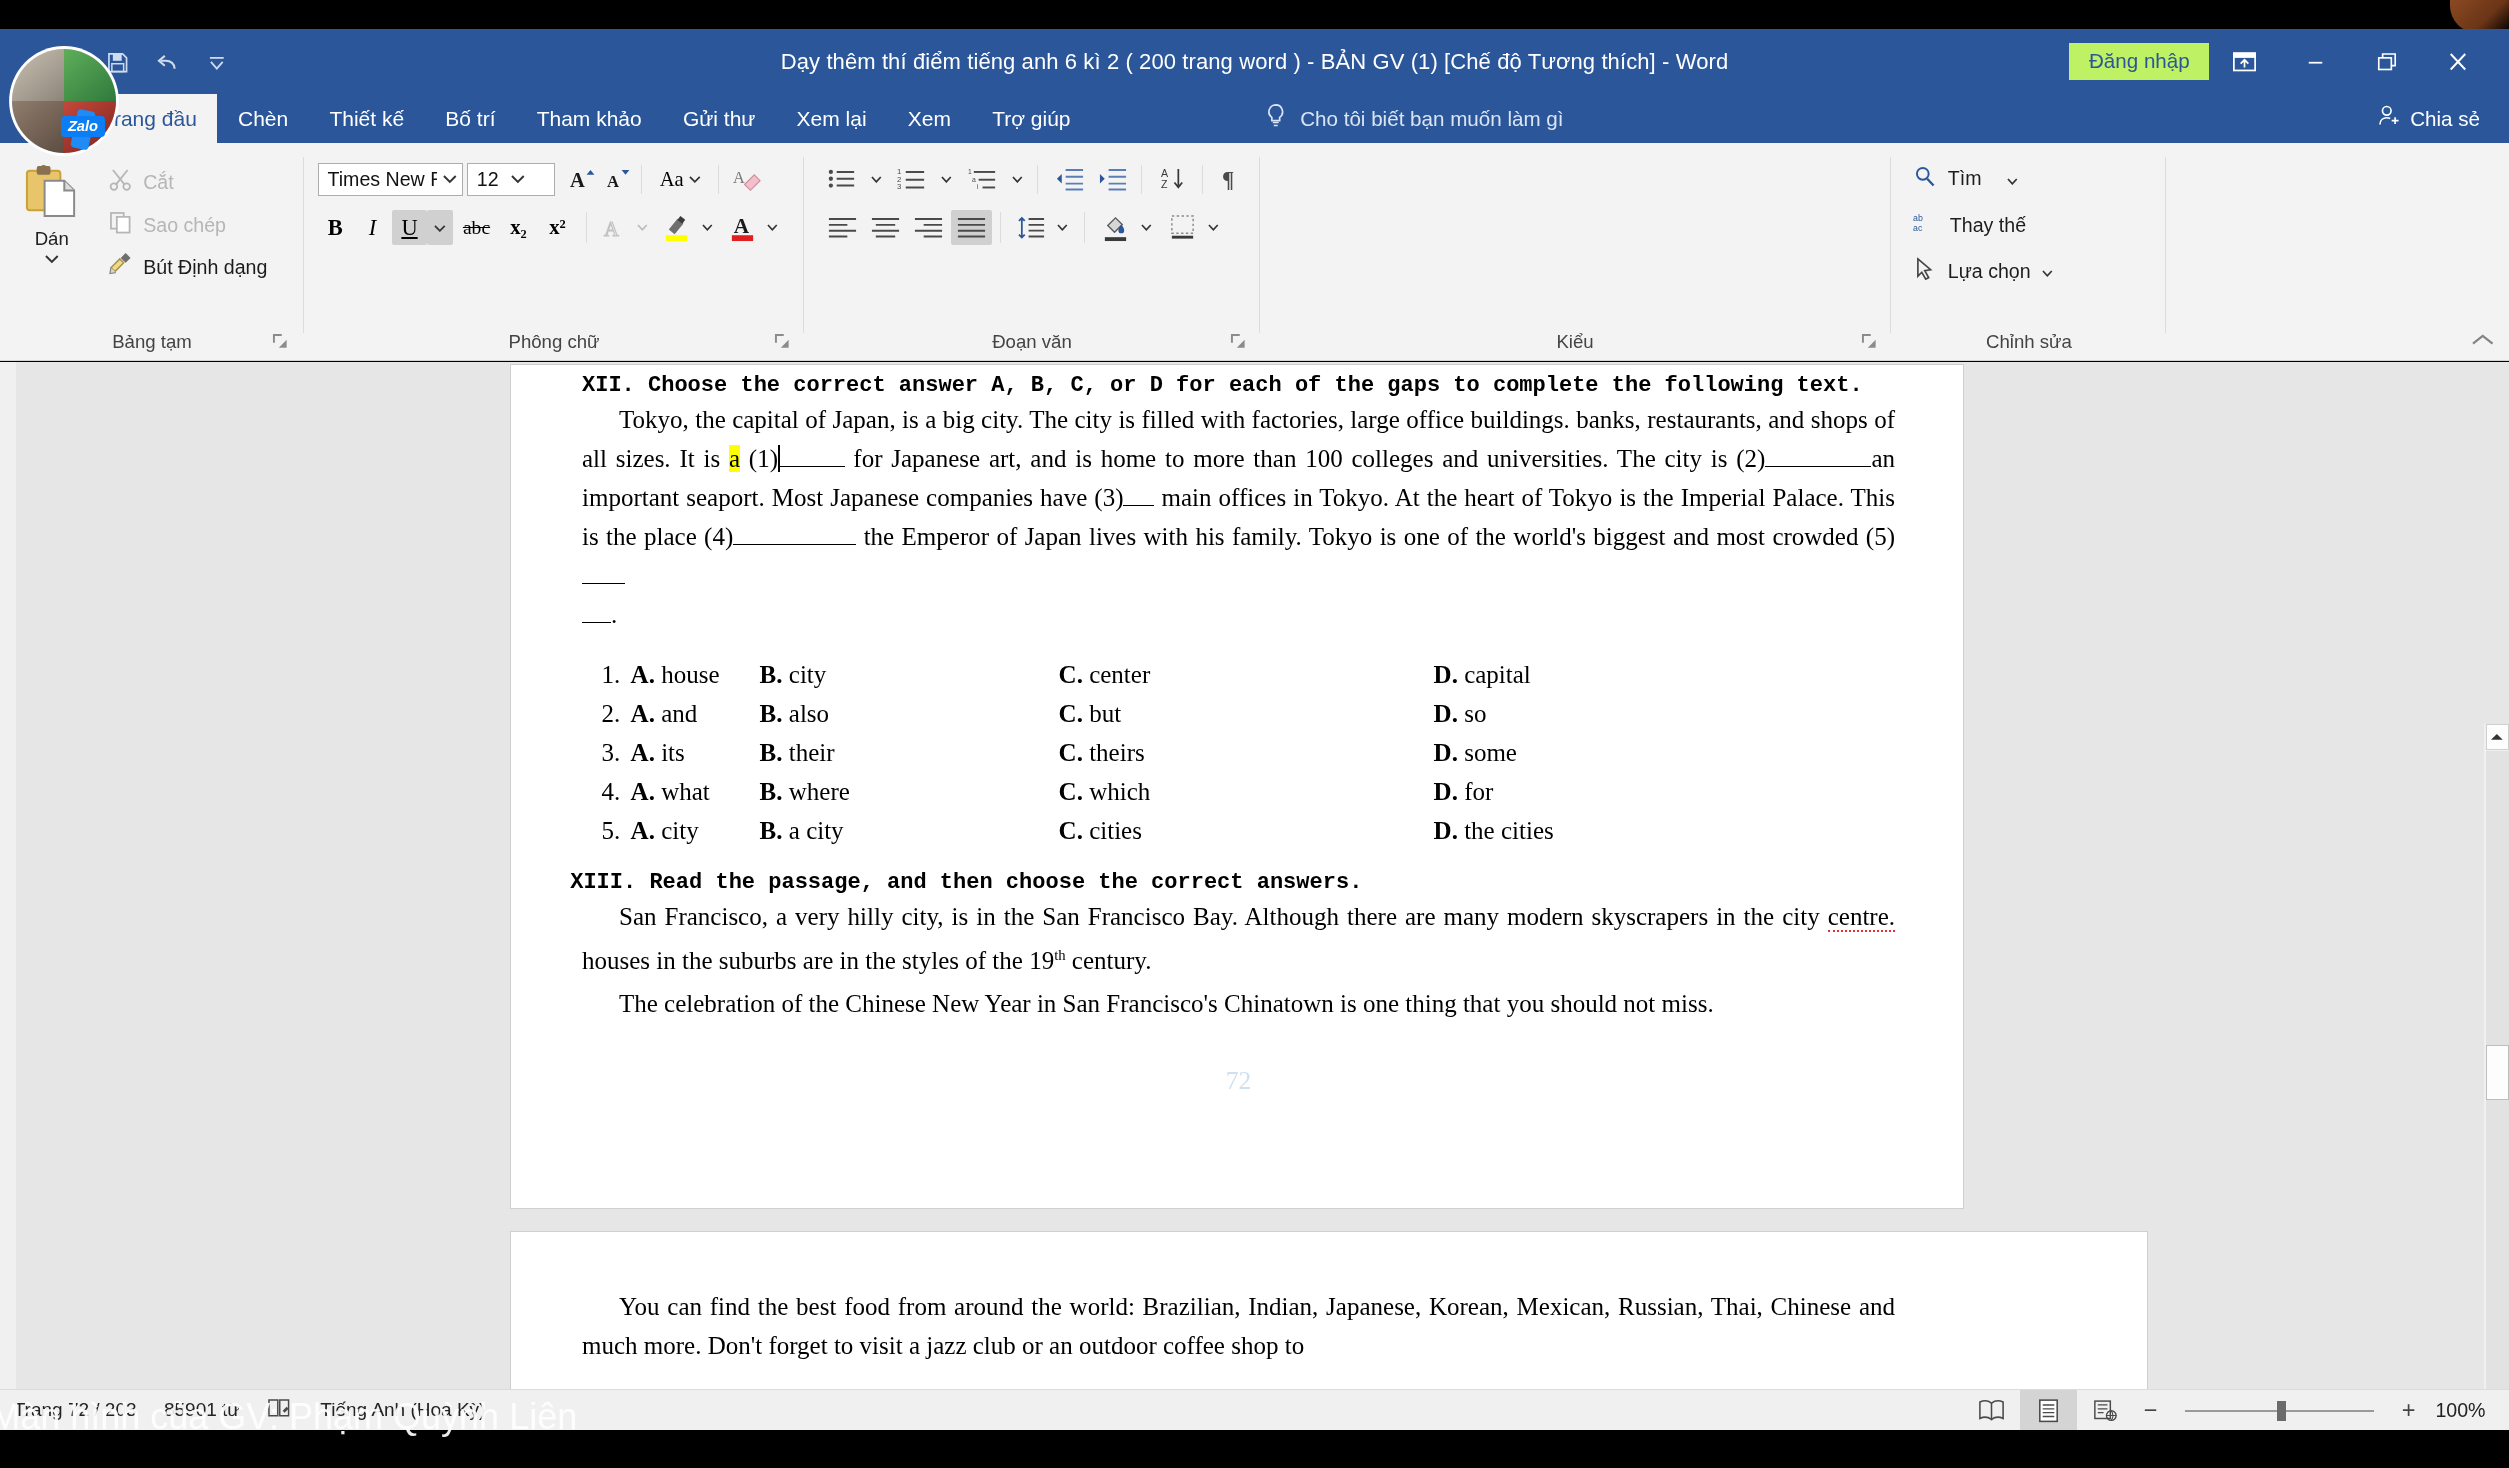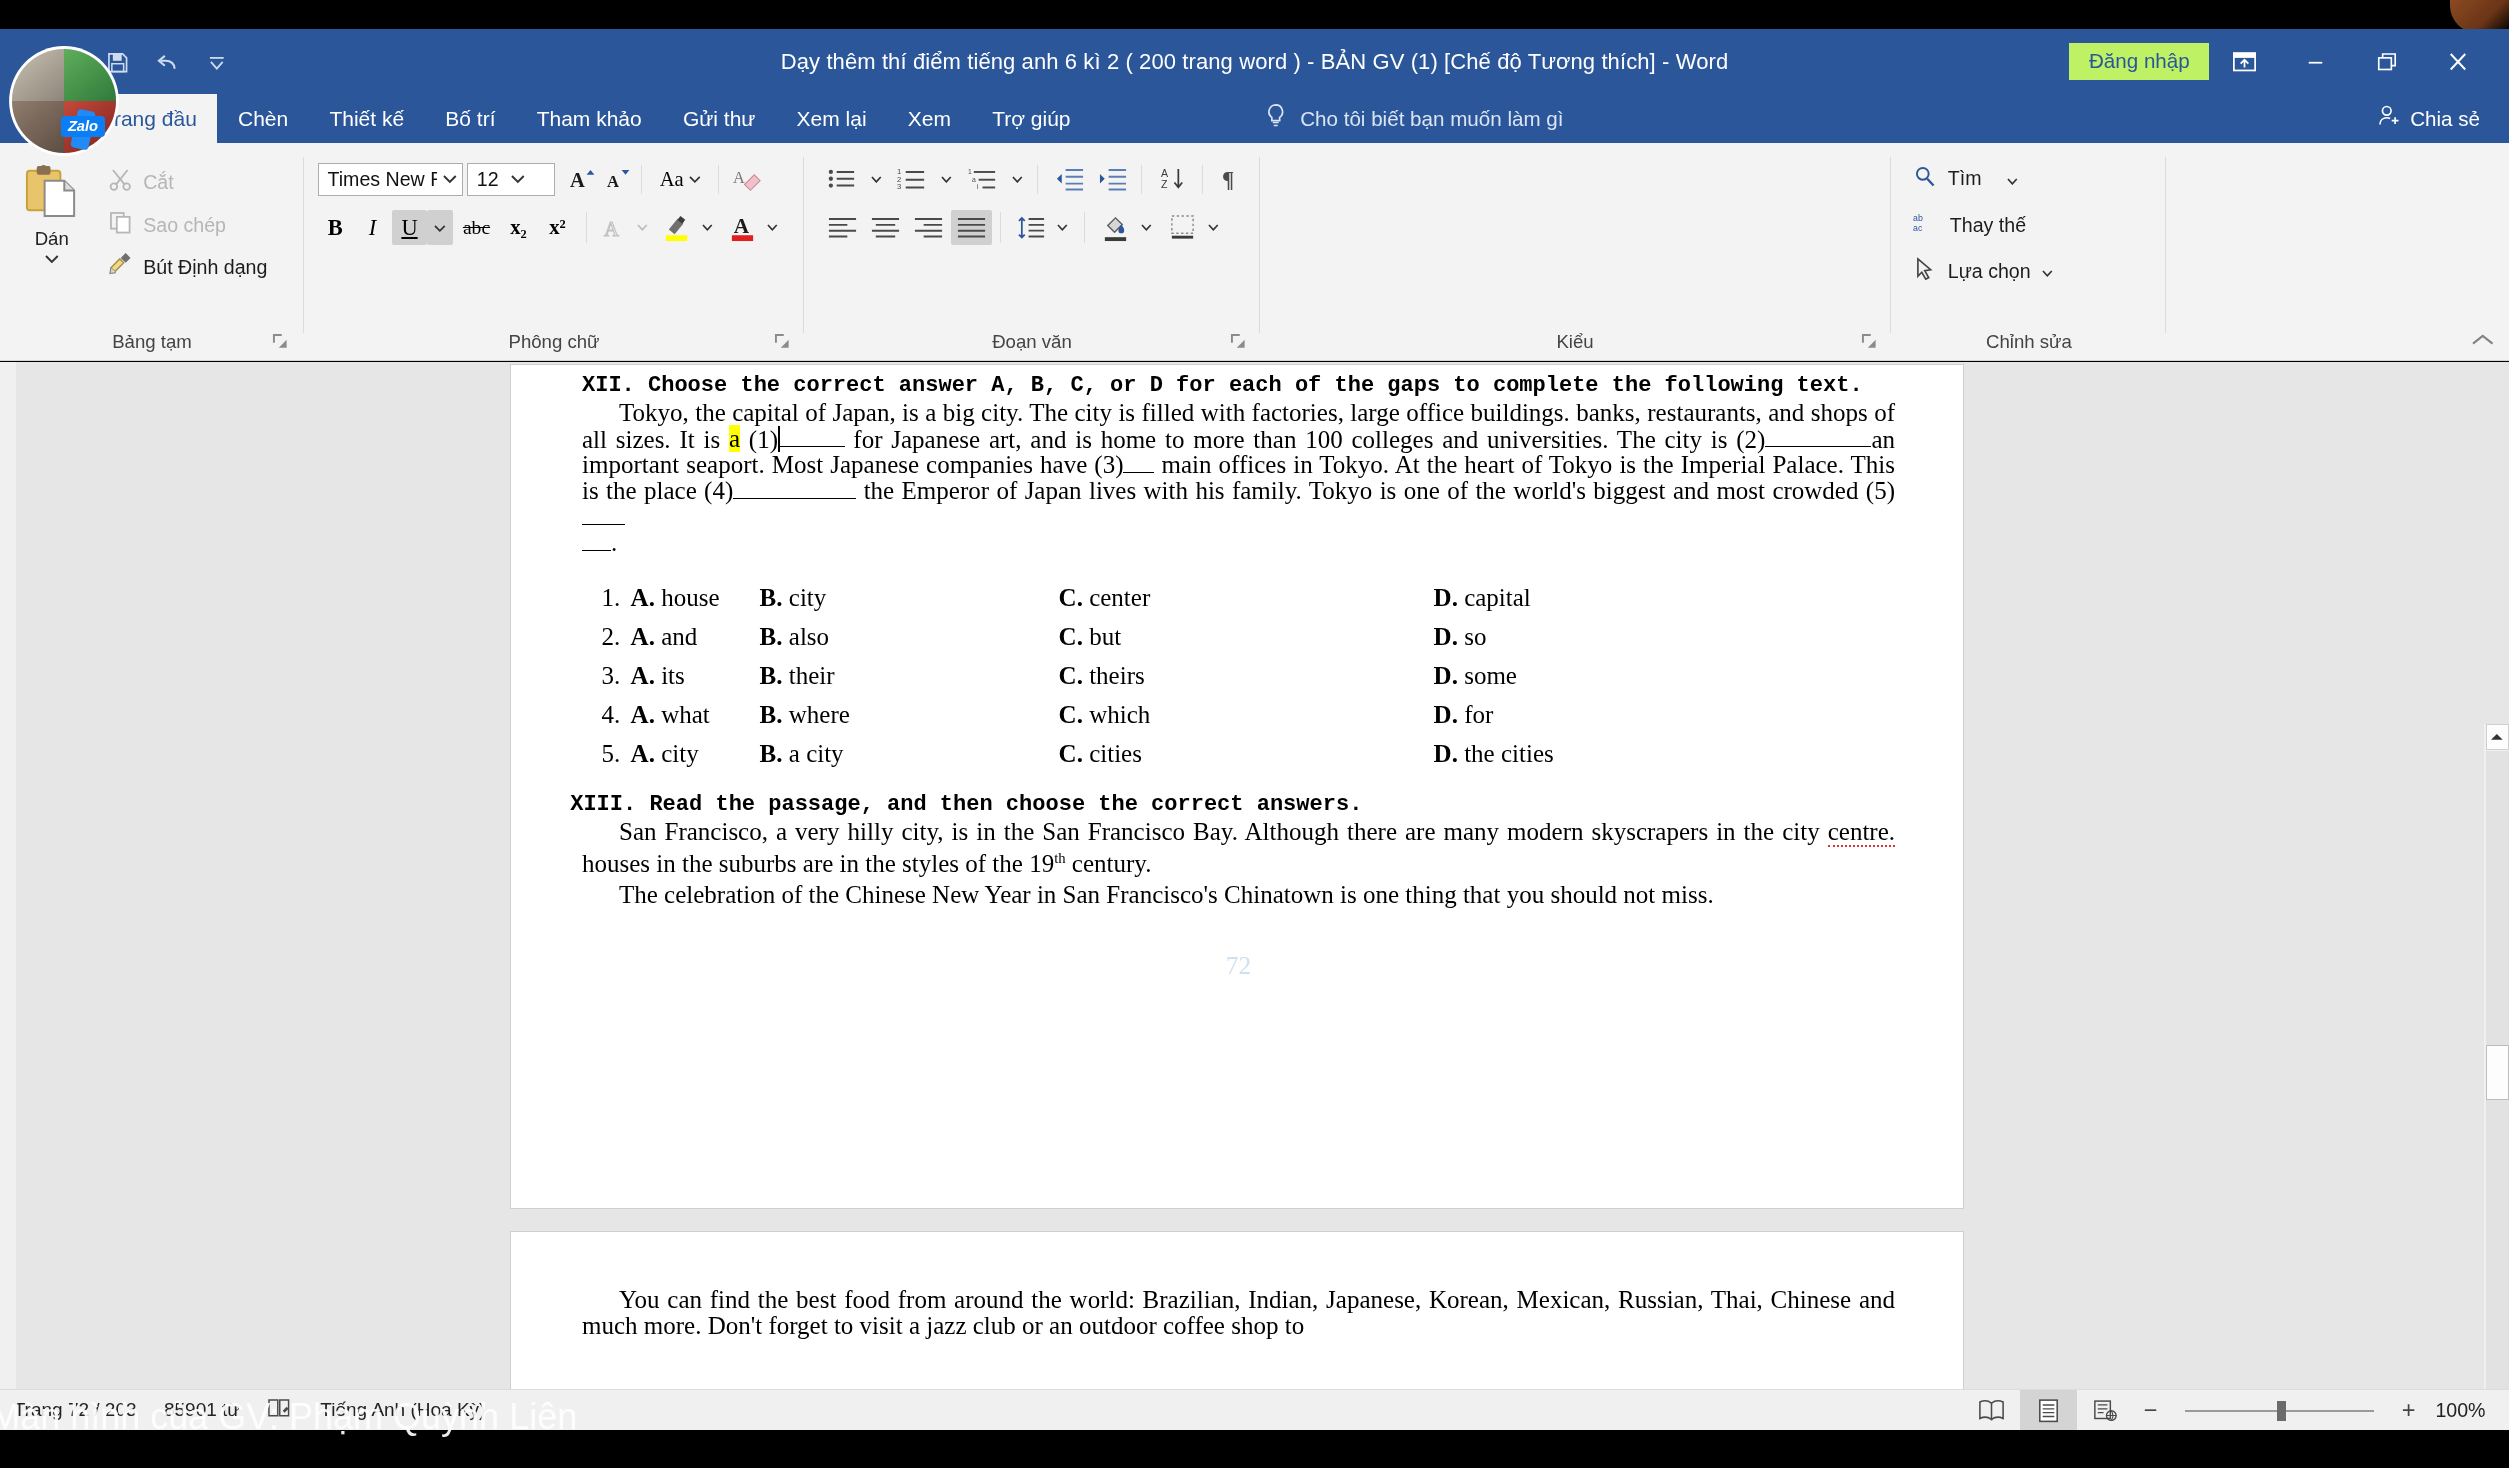--- a/index.html
+++ b/index.html
@@ -60,25 +60,25 @@
   
   .ebtn { display:flex; align-items:center; gap:10.8px; font-size:19.6px; color:#1c1c1c; padding:2px 3.9px; cursor:pointer; }
 
   .collapse-ribbon { position:absolute; right:13.7px; bottom:7.8px; cursor:pointer; opacity:.7; }
 
   
   .docarea { position:absolute; left:0; top:362px; width:2509px; height:1027px; background:#e6e6e6; overflow:hidden; }
   .lmargin-strip { position:absolute; left:0; top:0; width:15.7px; height:100%; background:#f0f0f0; }
   .page { position:absolute; background:#fff; box-shadow:0 0 0 1px #cfcfcf; }
   .page1 { left:511px; top:2.9px; width:1452px; height:843px; }
-  .page2 { left:511px; top:870px; width:1452px; height:172px;text-decoration:underline; }
+  .page2 { left:511px; top:870px; width:1636px; height:172px;text-decoration:underline; }
 
   .doc { font-family:"Liberation Serif", serif; color:#000; }
   .hd { font-weight:bold; font-size:22px;font-family:Liberation Mono, monospace; }
-  .para { font-size:25px; line-height:26px; text-align:justify; }
+  .para { font-size:25px; line-height:39px; text-align:justify; }
   .indent { text-indent:37px; }
   .hl { background:#ffff00; }
   .blank { border-bottom:1.6px solid #000; display:inline-block; }
   .caret { display:inline-block; width:1.6px; height:26.5px; background:#000; vertical-align:-4.9px; }
   .sq { border-bottom:2px dotted #e03030; text-decoration:none; }
   .opts { font-size:25px; line-height:39px; }
   .opts .row { display:flex; }
   .opts .num { width:29px; }
   .opts .cA { width:129px; }
   .opts .cB { width:299px; }

